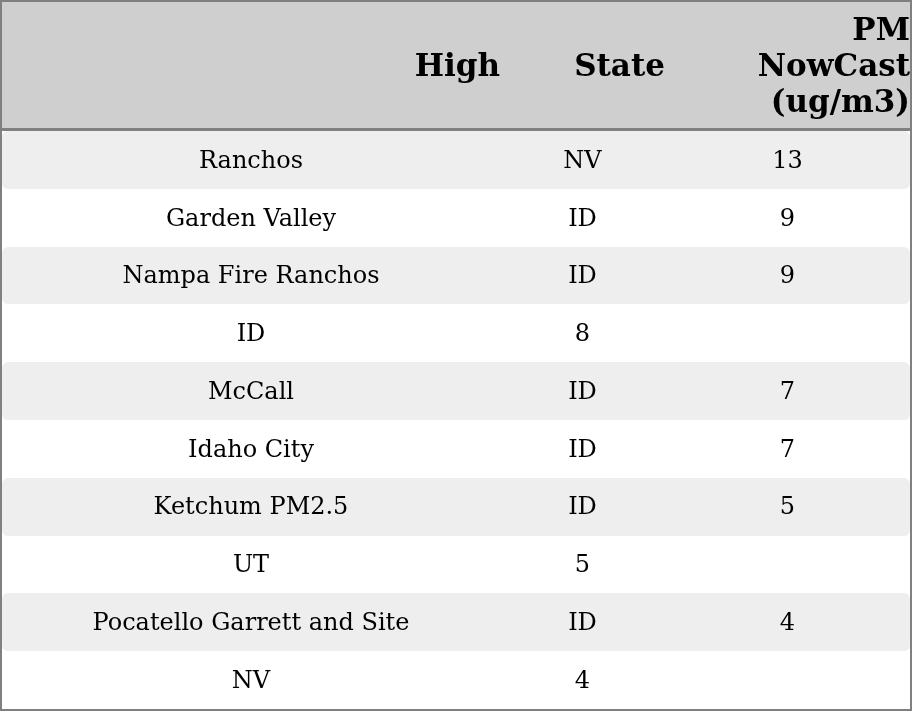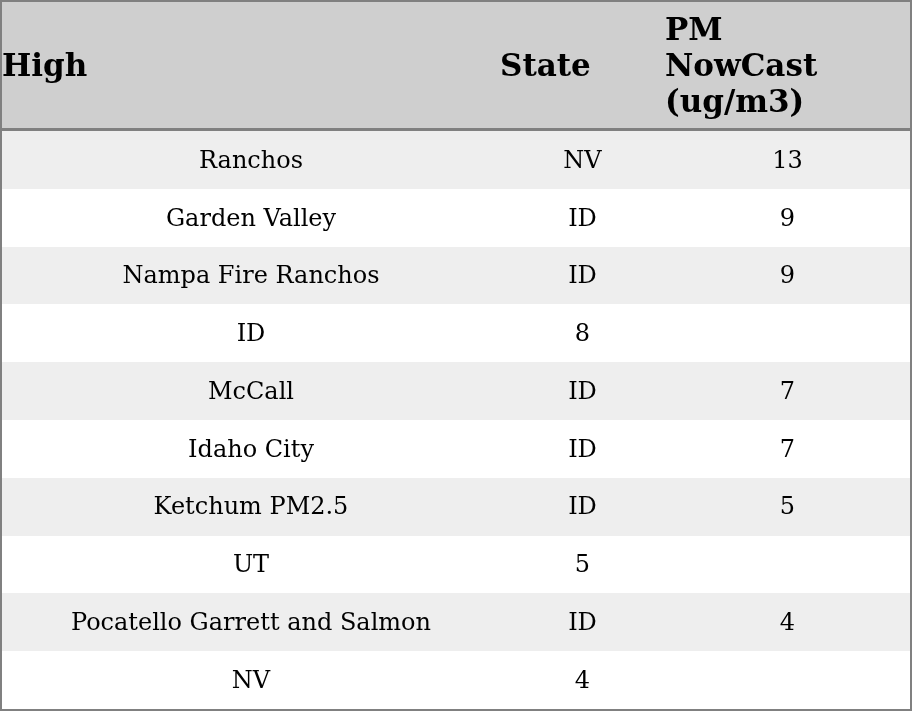--- a/index.html
+++ b/index.html
@@ -26,36 +26,37 @@
     height: 129px;
     background: #cfcfcf;
     border-bottom: 3px solid #808080;
     display: grid;
     grid-template-columns: 498px 165px 245px;
     align-items: center;
     font-weight: bold;
     font-size: 31px;
   }
   .th {
-    text-align: left;
+    text-align: right;
     white-space: pre-line;
     line-height: 1.17;
   }
   .tbody {
     height: 578px;
     display: flex;
     flex-direction: column;
   }
   .tr {
     flex: 1;
     display: grid;
     grid-template-columns: 498px 165px 245px;
     align-items: center;
     font-size: 24px;
     background: #ffffff;
+    border-radius: 6px;
   }
   .tr.shaded {
     background: #eeeeee;
   }
   .td {
     text-align: center;
     line-height: 1.1;
   }
 </style>
 </head>
@@ -102,21 +103,21 @@
       <div class="tr shaded">
     <div class="td">Ketchum PM2.5</div>
     <div class="td">ID</div>
     <div class="td">5</div>
   </div>
       <div class="tr">
     <div class="td">UT</div>
     <div class="td">5</div>
   </div>
       <div class="tr shaded">
-    <div class="td">Pocatello Garrett and Salmon</div>
+    <div class="td">Pocatello Garrett and Site</div>
     <div class="td">ID</div>
     <div class="td">4</div>
   </div>
       <div class="tr">
     <div class="td">NV</div>
     <div class="td">4</div>
   </div>
     </div>
 </div>
 

